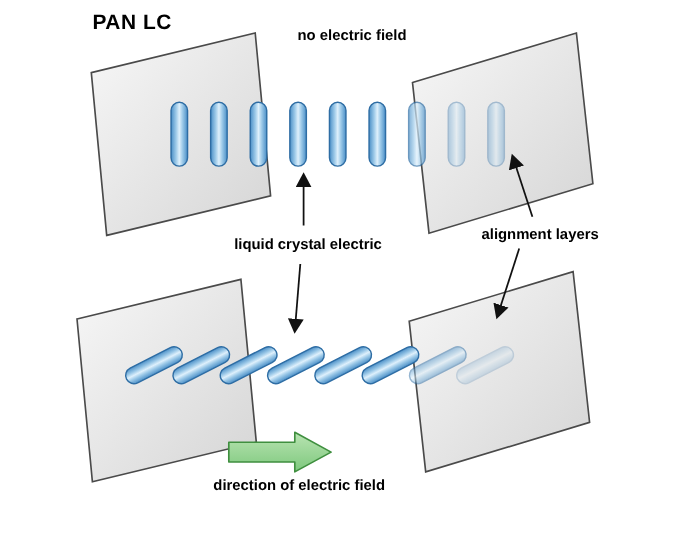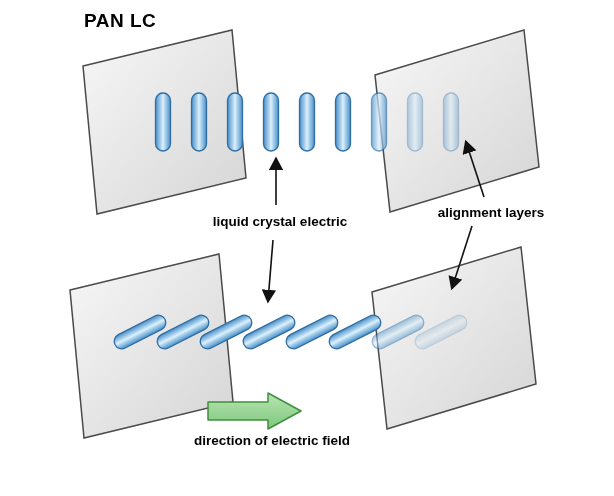--- a/index.html
+++ b/index.html
@@ -112,16 +112,17 @@
 
     <g>
       <line class="pointer" x1="276" y1="205" x2="276" y2="159"></line>
       <line class="pointer" x1="273" y1="240" x2="268" y2="301"></line>
       <line class="pointer" x1="484" y1="197" x2="466" y2="142"></line>
       <line class="pointer" x1="472" y1="226" x2="452" y2="288"></line>
     </g>
   </svg>
 
   <div class="title" style="left:84px; top:10px;">PAN LC</div>
+  <div class="label" style="left:240px; top:24px; width:160px;">no electric field</div>
   <div class="label" style="left:180px; top:214px; width:200px;">liquid crystal electric</div>
   <div class="label" style="left:167px; top:433px; width:210px;">direction of electric field</div>
   <div class="label" style="left:416px; top:205px; width:150px;">alignment layers</div>
 </div>
 
 </body></html>

